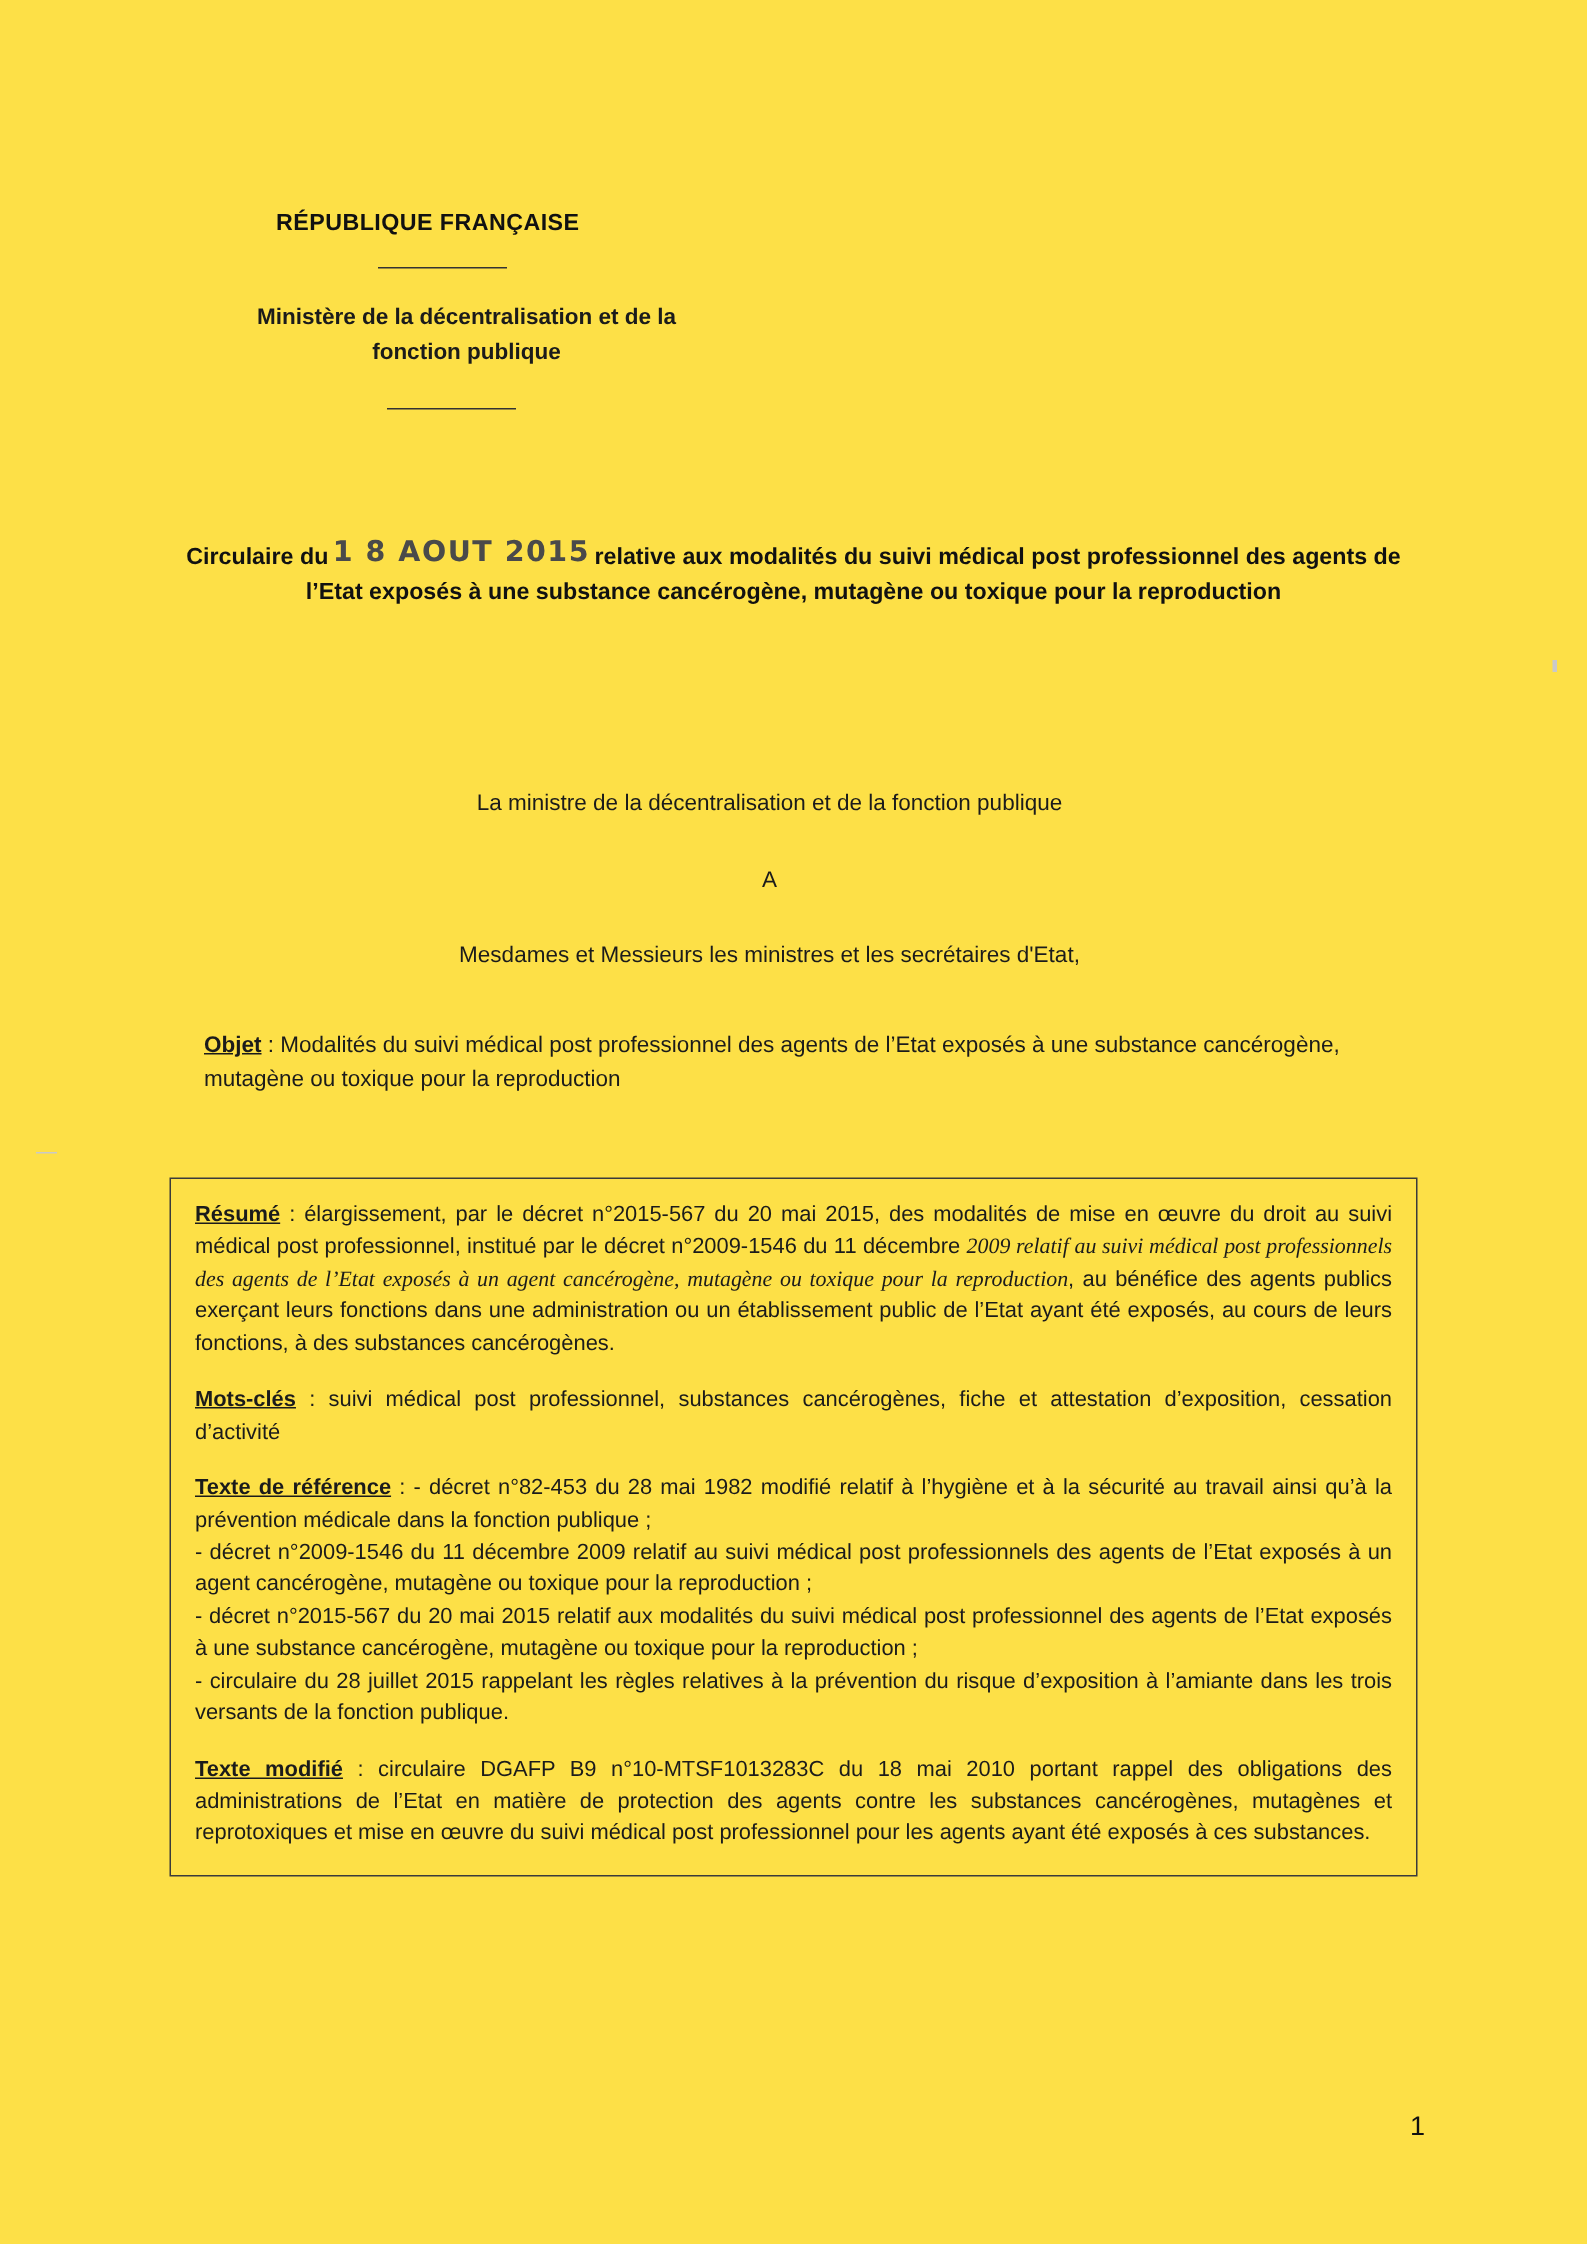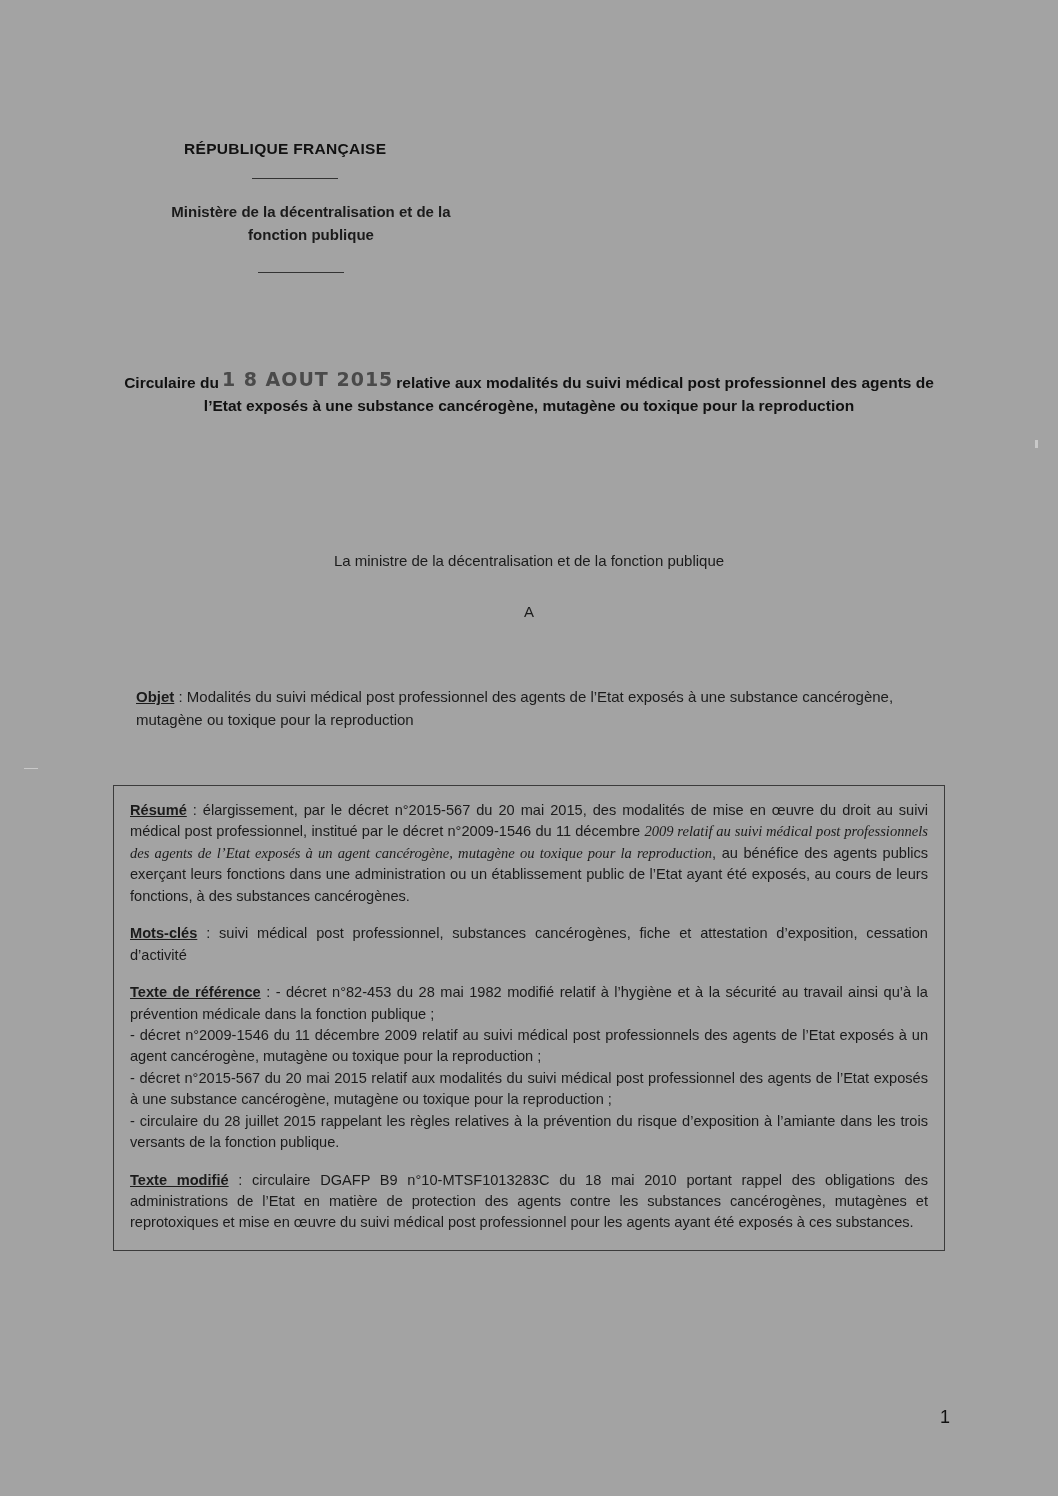--- a/index.html
+++ b/index.html
@@ -13,21 +13,21 @@
     font-family: "Liberation Sans", sans-serif;
     color: #1a1a1a;
     position: relative;
     overflow: hidden;
   }
   .page {
     position: absolute;
     left: 0; top: 0;
     width: 1058px;
     height: 1496px;
-    background: #a3a3a3;
+    background: #fde047;
   }
 
   
   .header-block {
     position: absolute;
     left: 150px;
     top: 140px;
     width: 400px;
   }
   .rep-fr {
@@ -57,21 +57,21 @@
     width: 86px;
     height: 0;
     border-top: 1.3px solid #333;
     margin: 26px 0 0 108px;
   }
 
   
   .title-wrap {
     position: absolute;
     left: 120px;
-    top: 368px;
+    top: 357px;
     width: 818px;
     text-align: center;
   }
   .title-line {
     font-size: 15.5px;
     font-weight: bold;
     line-height: 1.42;
     color: #111;
   }
   .stamp-date {
@@ -87,27 +87,26 @@
   .nor {
     margin-top: 34px;
     font-size: 15.5px;
     font-weight: bold;
     letter-spacing: 0.2px;
   }
 
   
   .addressing {
     position: absolute;
-    left: 120px;
+    left: 104px;
     top: 525px;
     width: 818px;
     text-align: center;
     font-size: 15px;
     color: #1b1b1b;
-    margin-top: 25px;
   }
   .addr-line { line-height: 1.5; }
   .addr-a { margin-top: 28px; }
   .addr-dest { margin-top: 28px; }
 
   
   .objet {
     position: absolute;
     left: 136px;
     top: 685px;
@@ -173,20 +172,21 @@
 
   <div class="title-wrap">
     <div class="title-line">
       <span>Circulaire du</span><span class="stamp-date">1 8 AOUT 2015</span><span>relative aux modalités du suivi médical post professionnel des agents de l’Etat exposés à une substance cancérogène, mutagène ou toxique pour la reproduction</span>
     </div>
   </div>
 
   <div class="addressing">
     <div class="addr-line">La ministre de la décentralisation et de la fonction publique</div>
     <div class="addr-line addr-a">A</div>
+    <div class="addr-line addr-dest">Mesdames et Messieurs les ministres et les secrétaires d'Etat,</div>
   </div>
 
   <div class="objet">
     <span class="u-bold">Objet</span><span> : Modalités du suivi médical post professionnel des agents de l’Etat exposés à une substance cancérogène, mutagène ou toxique pour la reproduction</span>
   </div>
 
   <div class="box">
     <p>
       <span class="u-bold">Résumé</span><span> : élargissement, par le décret n°2015-567 du 20 mai 2015, des modalités de mise en œuvre du droit au suivi médical post professionnel, institué par le décret n°2009-1546 du 11 décembre </span><span class="it">2009 relatif au suivi médical post professionnels des agents de l’Etat exposés à un agent cancérogène, mutagène ou toxique pour la reproduction</span><span>, au bénéfice des agents publics exerçant leurs fonctions dans une administration ou un établissement public de l’Etat ayant été exposés, au cours de leurs fonctions, à des substances cancérogènes.</span>
     </p>

